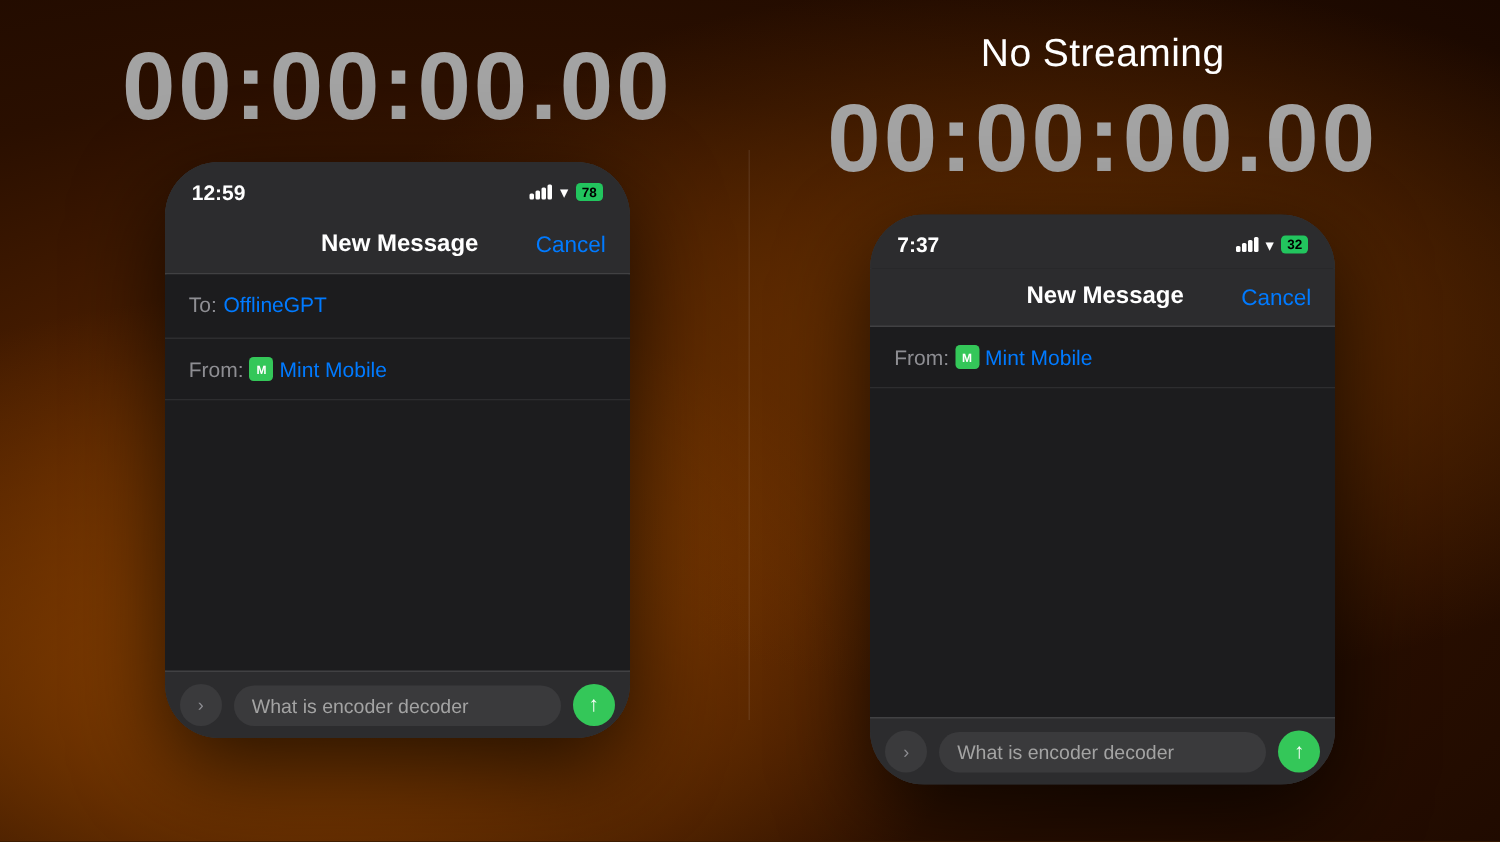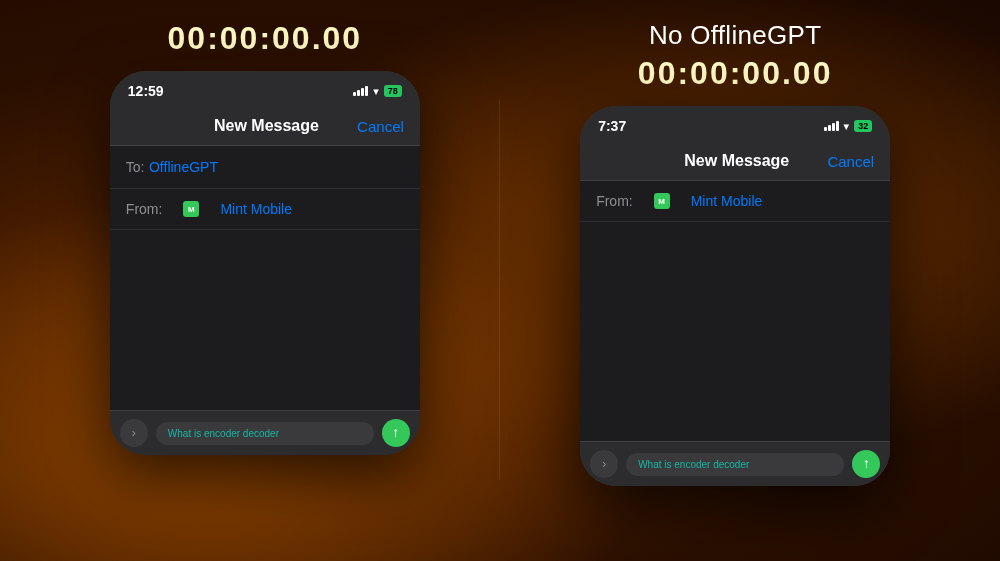--- a/index.html
+++ b/index.html
@@ -48,22 +48,22 @@
 
     .panel-title {
       color: #ffffff;
       font-size: 26px;
       font-weight: 400;
       margin-bottom: 4px;
       letter-spacing: 0.3px;
     }
 
     .timer {
-      color: #fef9c3;
-      font-size: 32px;
+      color: #a3a3a3;
+      font-size: 64px;
       font-weight: 800;
       letter-spacing: 2px;
       margin-bottom: 14px;
       font-variant-numeric: tabular-nums;
     }
 
     
     .iphone {
       width: 310px;
       border-radius: 36px;
@@ -165,21 +165,21 @@
     }
 
     .field-value-blue {
       color: #007aff;
       font-size: 14px;
     }
 
     .field-from {
       display: flex;
       align-items: center;
-      gap: 21px;
+      gap: 4px;
     }
 
     .mint-icon {
       width: 16px;
       height: 16px;
       background: #34c759;
       border-radius: 3px;
       display: inline-flex;
       align-items: center;
       justify-content: center;
@@ -215,22 +215,22 @@
       color: #8e8e93;
       font-size: 12px;
       flex-shrink: 0;
     }
 
     .text-input-field {
       flex: 1;
       background: #3a3a3c;
       border-radius: 18px;
       padding: 6px 12px;
-      color: #14b8a6;
-      font-size: 10px;
+      color: #a3a3a3;
+      font-size: 13px;
       display: flex;
       align-items: center;
     }
 
     .send-btn {
       width: 28px;
       height: 28px;
       background: #34c759;
       border-radius: 50%;
       display: flex;
@@ -310,21 +310,21 @@
         <div class="send-btn">
           <span class="send-arrow">↑</span>
         </div>
       </div>
     </div>
   </div>
 
   <div class="divider"></div>
 
   <div class="panel">
-    <div class="panel-title">No OfflineGPT</div>
+    <div class="panel-title">No Streaming</div>
     <div class="timer">00:00:00.00</div>
 
     <div class="iphone">
 
       <div class="status-bar">
         <span class="status-time">7:37</span>
         <div class="status-icons">
           <div class="signal-icon">
             <div class="signal-bar" style="height:4px"></div>
             <div class="signal-bar" style="height:6px"></div>

